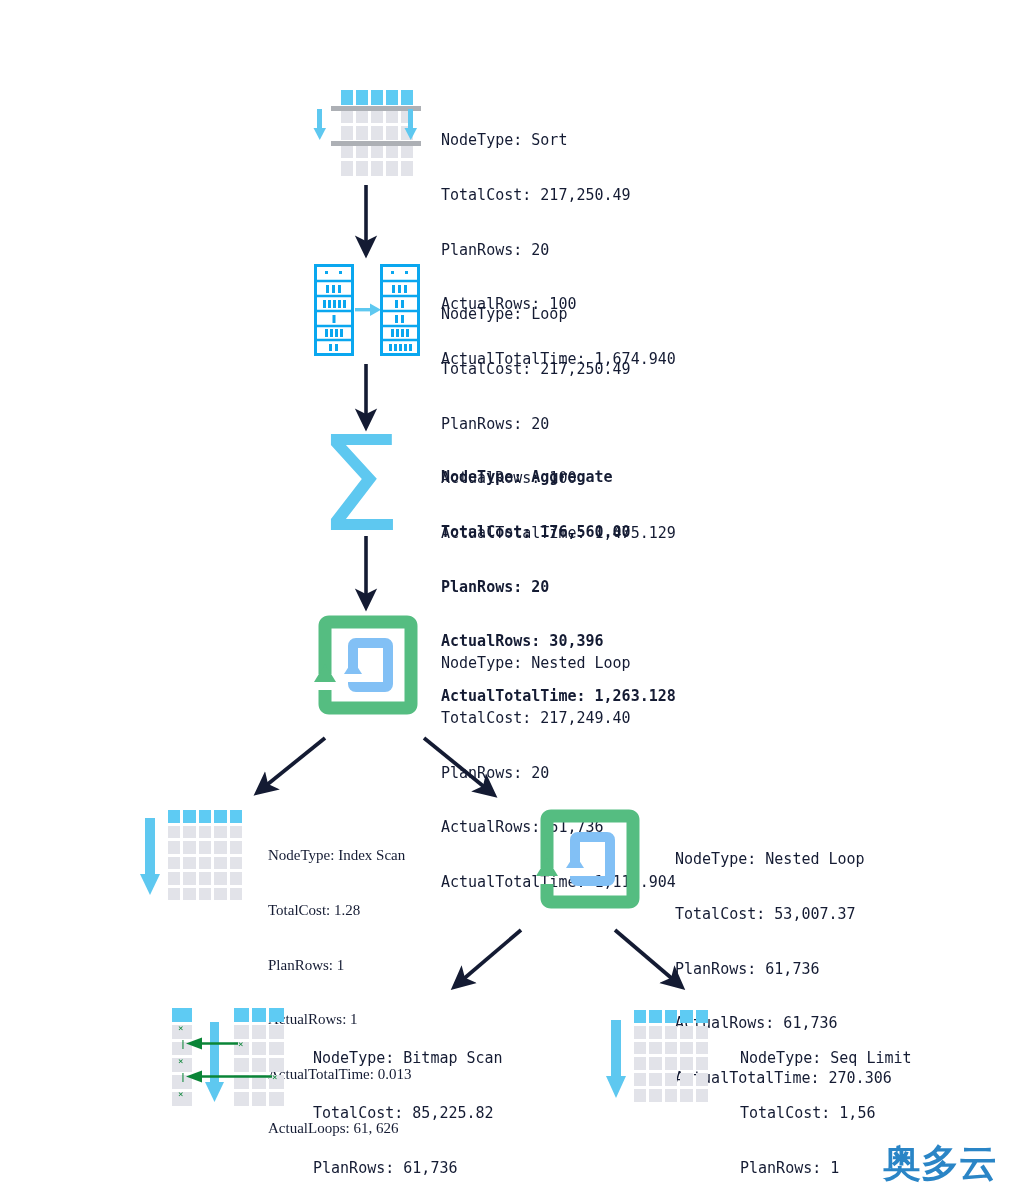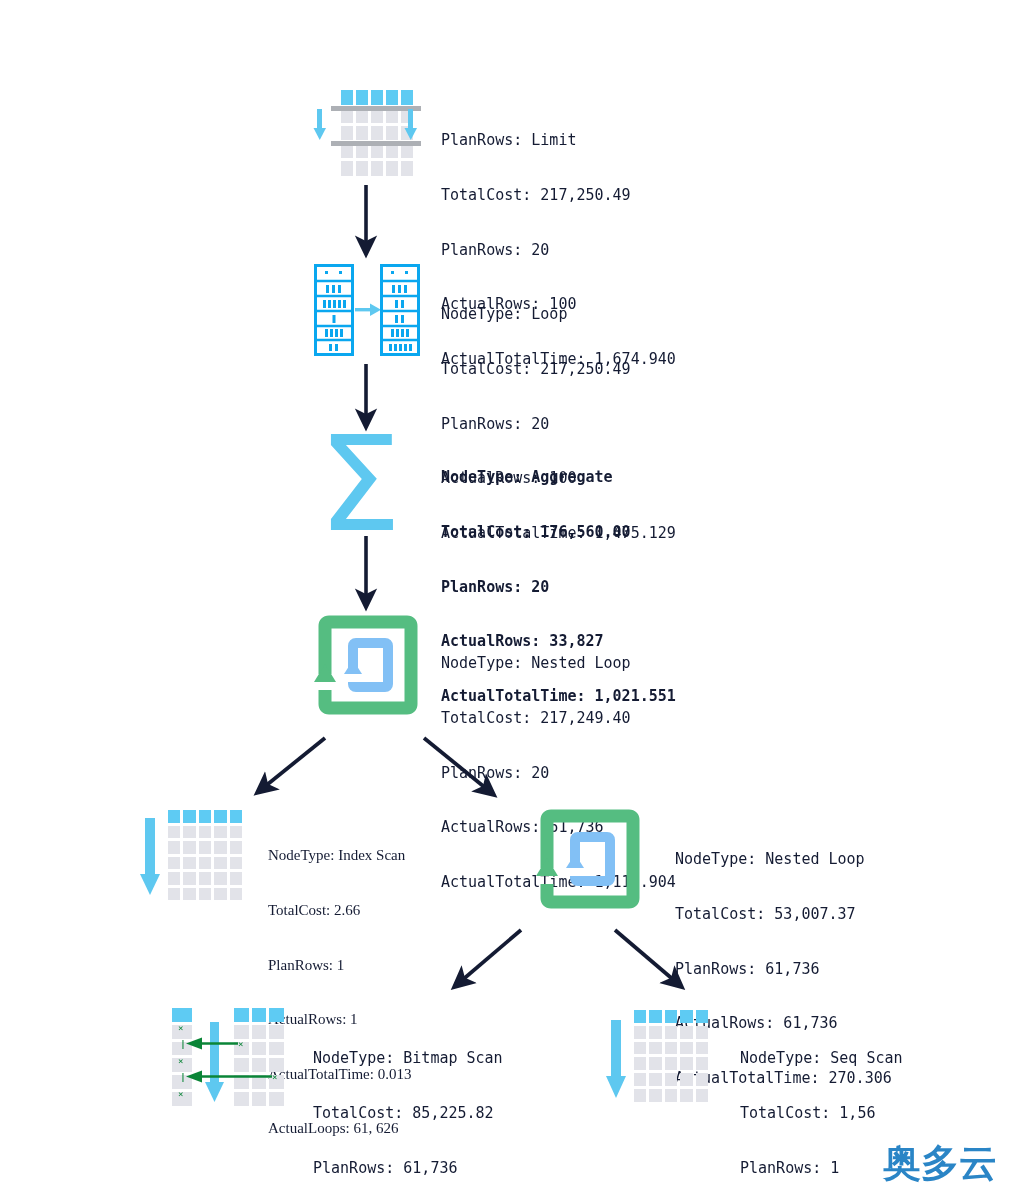--- a/index.html
+++ b/index.html
@@ -148,21 +148,21 @@
     <svg width="104" height="86" style="left:0; top:0;">
       <g fill="#5ec8f0">
         <rect x="4" y="19" width="5" height="22"></rect>
         <path d="M0.5,38 L13,38 L6.75,50 Z"></path>
         <rect x="95" y="19" width="5" height="22"></rect>
         <path d="M91.5,38 L104,38 L97.75,50 Z"></path>
       </g>
     </svg>
   </div>
   <div class="node-text" style="left:441px; top:95px;">
-    <span class="line">PlanRows: Limit</span>
+    <span class="line">NodeType: Sort</span>
     <span class="line">TotalCost: 217,250.49</span>
     <span class="line">PlanRows: 20</span>
     <span class="line">ActualRows: 100</span>
     <span class="line">ActualTotalTime: 1,674.940</span>
   </div>
 
   <div class="icon" style="left:314px; top:264px; width:106px; height:92px;">
 
     <svg width="40" height="92" style="left:0; top:0;">
       <rect x="1.5" y="1.5" width="37" height="89" fill="#ffffff" stroke="#0aa7ef" stroke-width="3"></rect>
@@ -238,22 +238,22 @@
     <span class="line">PlanRows: 20</span>
     <span class="line">ActualRows: 100</span>
     <span class="line">ActualTotalTime: 1,475.129</span>
   </div>
 
   <div class="sigma" style="left:318px; top:418px; width:96px; height:112px; font-size:132px;">Σ</div>
   <div class="node-text" style="left:441px; top:432px;font-weight:bold;">
     <span class="line">NodeType: Aggregate</span>
     <span class="line">TotalCost: 176,560.00</span>
     <span class="line">PlanRows: 20</span>
-    <span class="line">ActualRows: 33,827</span>
-    <span class="line">ActualTotalTime: 1,021.551</span>
+    <span class="line">ActualRows: 30,396</span>
+    <span class="line">ActualTotalTime: 1,263.128</span>
   </div>
 
   <div class="icon" style="left:315px; top:612px; width:106px; height:106px;">
     <svg width="106" height="106" style="left:0; top:0;">
 
       <path d="M10,62 L10,14 Q10,10 14,10 L92,10 Q96,10 96,14 L96,92 Q96,96 92,96 L14,96 Q10,96 10,92 L10,78" fill="none" stroke="#55bd81" stroke-width="13" stroke-linecap="butt"></path>
       <path d="M10,52 L21,70 L-1,70 Z" fill="#55bd81"></path>
 
       <path d="M38,62 L38,34 Q38,31 41,31 L70,31 Q73,31 73,34 L73,72 Q73,75 70,75 L41,75 Q38,75 38,72 L38,70" fill="none" stroke="#82c0f5" stroke-width="10" stroke-linecap="butt"></path>
       <path d="M38,48 L47,62 L29,62 Z" fill="#82c0f5"></path>
@@ -303,21 +303,21 @@
     </div>
     <svg width="28" height="90" style="left:0; top:0;">
       <g fill="#5ec8f0">
         <rect x="5" y="8" width="10" height="62"></rect>
         <path d="M0,64 L20,64 L10,85 Z"></path>
       </g>
     </svg>
   </div>
   <div class="node-text" style="left:268px; top:810px;font-family:Liberation Serif, serif;">
     <span class="line">NodeType: Index Scan</span>
-    <span class="line">TotalCost: 2.66</span>
+    <span class="line">TotalCost: 1.28</span>
     <span class="line">PlanRows: 1</span>
     <span class="line">ActualRows: 1</span>
     <span class="line">ActualTotalTime: 0.013</span>
     <span class="line">ActualLoops: 61, 626</span>
   </div>
 
   <div class="icon" style="left:537px; top:806px; width:106px; height:106px;">
     <svg width="106" height="106" style="left:0; top:0;">
       <path d="M10,62 L10,14 Q10,10 14,10 L92,10 Q96,10 96,14 L96,92 Q96,96 92,96 L14,96 Q10,96 10,92 L10,78" fill="none" stroke="#55bd81" stroke-width="13" stroke-linecap="butt"></path>
       <path d="M10,52 L21,70 L-1,70 Z" fill="#55bd81"></path>
@@ -437,21 +437,21 @@
         <div class="cell"></div>
     </div>
     <svg width="28" height="92" style="left:0; top:0;">
       <g fill="#5ec8f0">
         <rect x="5" y="10" width="10" height="62"></rect>
         <path d="M0,66 L20,66 L10,88 Z"></path>
       </g>
     </svg>
   </div>
   <div class="node-text" style="left:740px; top:1013px;">
-    <span class="line">NodeType: Seq Scan</span>
+    <span class="line">NodeType: Seq Limit</span>
     <span class="line">TotalCost: 1,56</span>
     <span class="line">PlanRows: 1</span>
     
     
   </div>
 
   <div class="watermark" style="left:845px; top:1128px; width:181px; height:62px;">
     <div class="wm-blue" style="left:38px; top:10px;">奥多云</div>
   </div>
 

